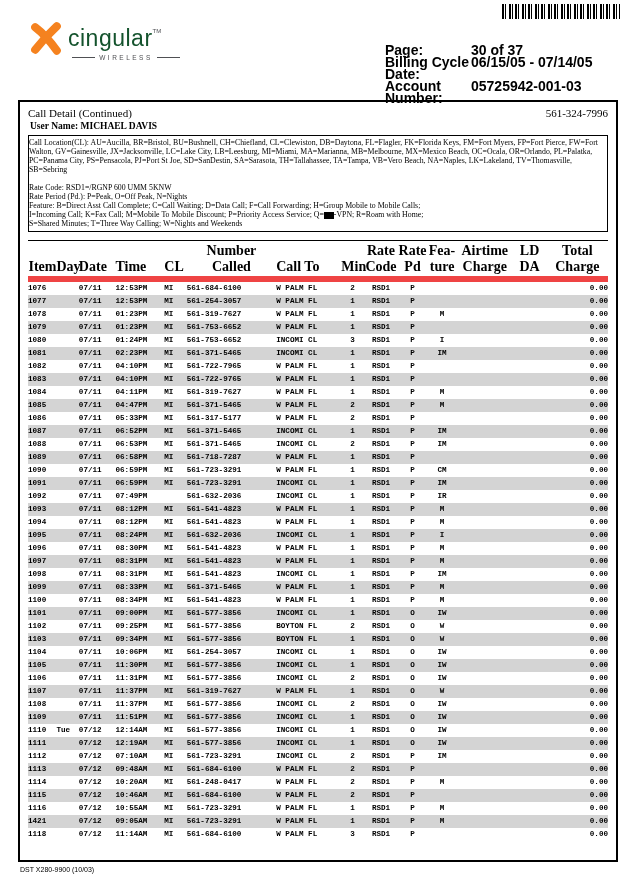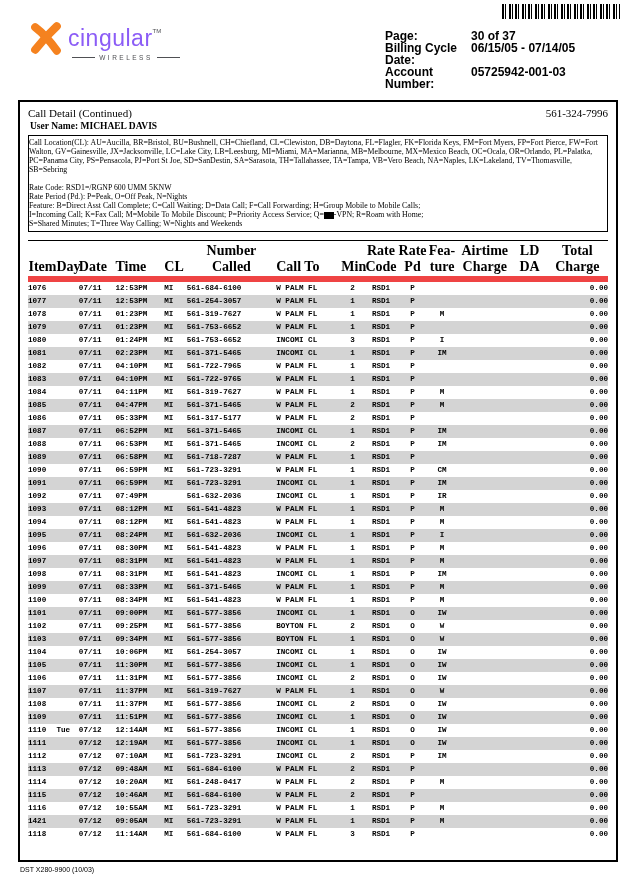--- a/index.html
+++ b/index.html
@@ -15,31 +15,31 @@
       #000 0px, #000 2px, #fff 2px, #fff 3px,
       #000 3px, #000 4px, #fff 4px, #fff 7px,
       #000 7px, #000 9px, #fff 9px, #fff 10px,
       #000 10px, #000 11px, #fff 11px, #fff 13px);
   }
 
   .logo-block { position:absolute; top:20px; left:28px; }
   .logo-top { display:flex; align-items:center; }
   .jack { width:36px; height:36px; }
   .brand {
-    font-family:"Liberation Sans", sans-serif; font-size:23px; color:#8b5cf6;
+    font-family:"Liberation Sans", sans-serif; font-size:23px; color:#14532d;
     letter-spacing:0.5px; margin-left:4px; font-weight:400;
   }
   .tm { font-family:"Liberation Sans", sans-serif; font-size:6px; color:#4f5054; align-self:flex-start; margin-top:8px; }
   .wireless-row { display:flex; align-items:center; gap:4px; margin-left:44px; width:108px; margin-top:-2px; }
   .wline { flex:1; height:1px; background:#4f5054; }
   .wtext { font-family:"Liberation Sans", sans-serif; font-size:6.5px; letter-spacing:2.5px; color:#4f5054; }
 
   .page-info {
-    position:absolute; top:30px; left:385px;
-    font-family:"Liberation Sans", sans-serif; font-size:12px; font-weight:bold;
+    position:absolute; top:44px; left:385px;
+    font-family:"Liberation Sans", sans-serif; font-size:14px; font-weight:bold;
   }
   .info-row { display:flex; line-height:12px; }
   .info-label { width:86px; }
   .info-value { width:140px; }
 
   
   .main-box {
     position:absolute; top:100px; left:18px; width:600px; height:762px;
     border:2px solid #000; box-sizing:border-box; padding:3px 8px 0 8px;
   }

